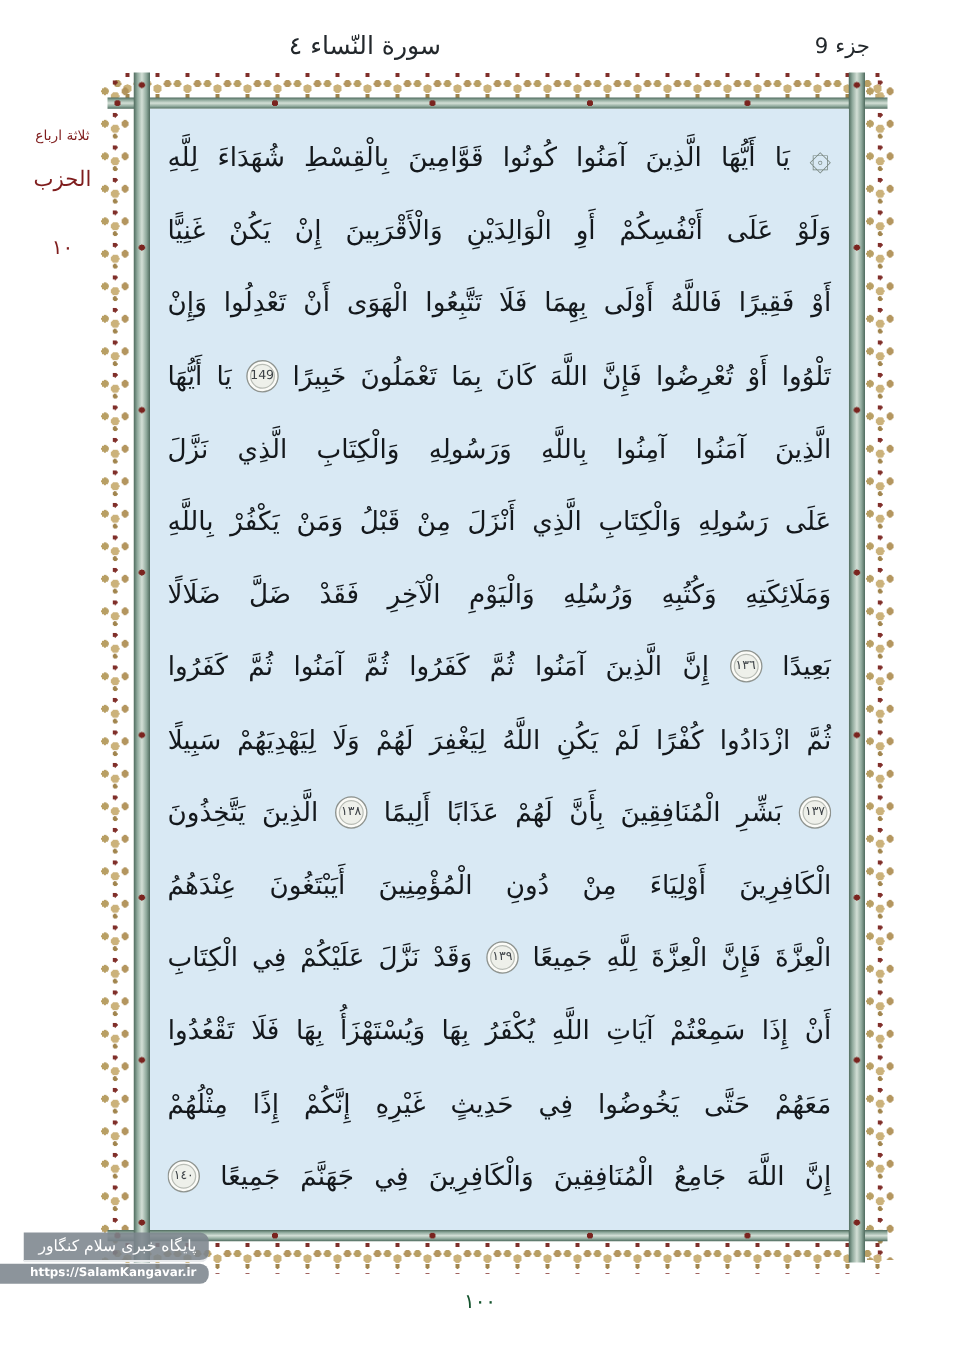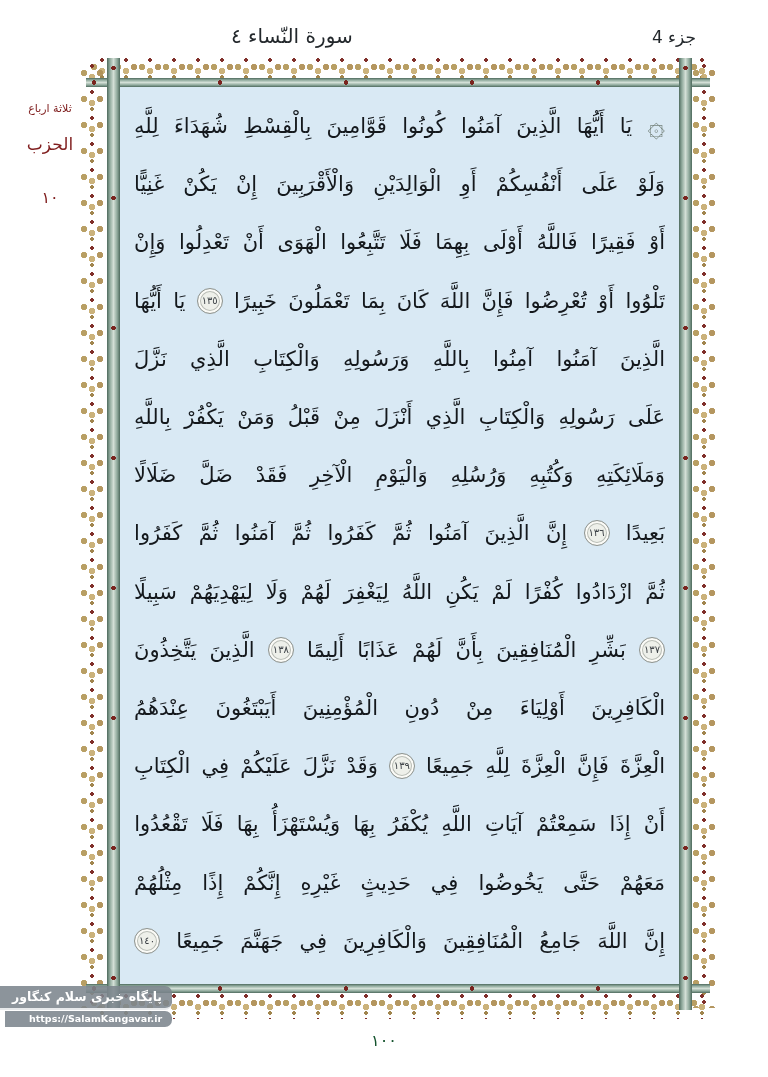--- a/index.html
+++ b/index.html
@@ -66,32 +66,32 @@
   .mn-1{font-size:11px;}
   .mn-2{font-size:17px;margin-top:19px;}
   .mn-3{font-size:16px;margin-top:34px;}
 
   
   .watermark{position:absolute;left:0;top:986px;direction:rtl;text-align:right;}
   .wm-pill{
     background:rgba(124,133,141,.88);color:#ffffff;width:fit-content;
     border-radius:0 7px 7px 0;direction:rtl;
   }
-  .wm-title{font-size:12.5px;font-weight:bold;padding:3px 10px 4px 12px;border-bottom:2px solid #e8eaec;}
+  .wm-title{font-size:12.5px;font-weight:normal;padding:3px 10px 4px 12px;border-bottom:2px solid #e8eaec;}
   .wm-url{font-size:9.5px;font-weight:bold;padding:2px 10px 3px 24px;margin-top:1px;direction:ltr;text-align:left;}
 
   
   .page-num{position:absolute;left:0;top:1031px;width:100%;text-align:center;
     font-size:16px;color:#14532d;}
 </style>
 </head>
 <body>
 
 <div class="hdr hdr-surah">سورة النّساء ٤</div>
-<div class="hdr hdr-juz">جزء 4</div>
+<div class="hdr hdr-juz">جزء 9</div>
 
 <div class="orn orn-top"></div>
 <div class="orn orn-bottom"></div>
 <div class="orn orn-left"></div>
 <div class="orn orn-right"></div>
 <div class="bar bar-h bar-top"></div>
 <div class="bar bar-h bar-bot"></div>
 <div class="bar bar-v bar-left"></div>
 <div class="bar bar-v bar-right"></div>
 
@@ -142,21 +142,21 @@
       <div class="q-line">
         <span class="q-word">تَلْوُوا</span>
         <span class="q-word">أَوْ</span>
         <span class="q-word">تُعْرِضُوا</span>
         <span class="q-word">فَإِنَّ</span>
         <span class="q-word">اللَّهَ</span>
         <span class="q-word">كَانَ</span>
         <span class="q-word">بِمَا</span>
         <span class="q-word">تَعْمَلُونَ</span>
         <span class="q-word">خَبِيرًا</span>
-        <span class="ayah-marker">١٣٥</span>
+        <span class="ayah-marker">149</span>
         <span class="q-word">يَا</span>
         <span class="q-word">أَيُّهَا</span>
       </div>
       <div class="q-line">
         <span class="q-word">الَّذِينَ</span>
         <span class="q-word">آمَنُوا</span>
         <span class="q-word">آمِنُوا</span>
         <span class="q-word">بِاللَّهِ</span>
         <span class="q-word">وَرَسُولِهِ</span>
         <span class="q-word">وَالْكِتَابِ</span>

